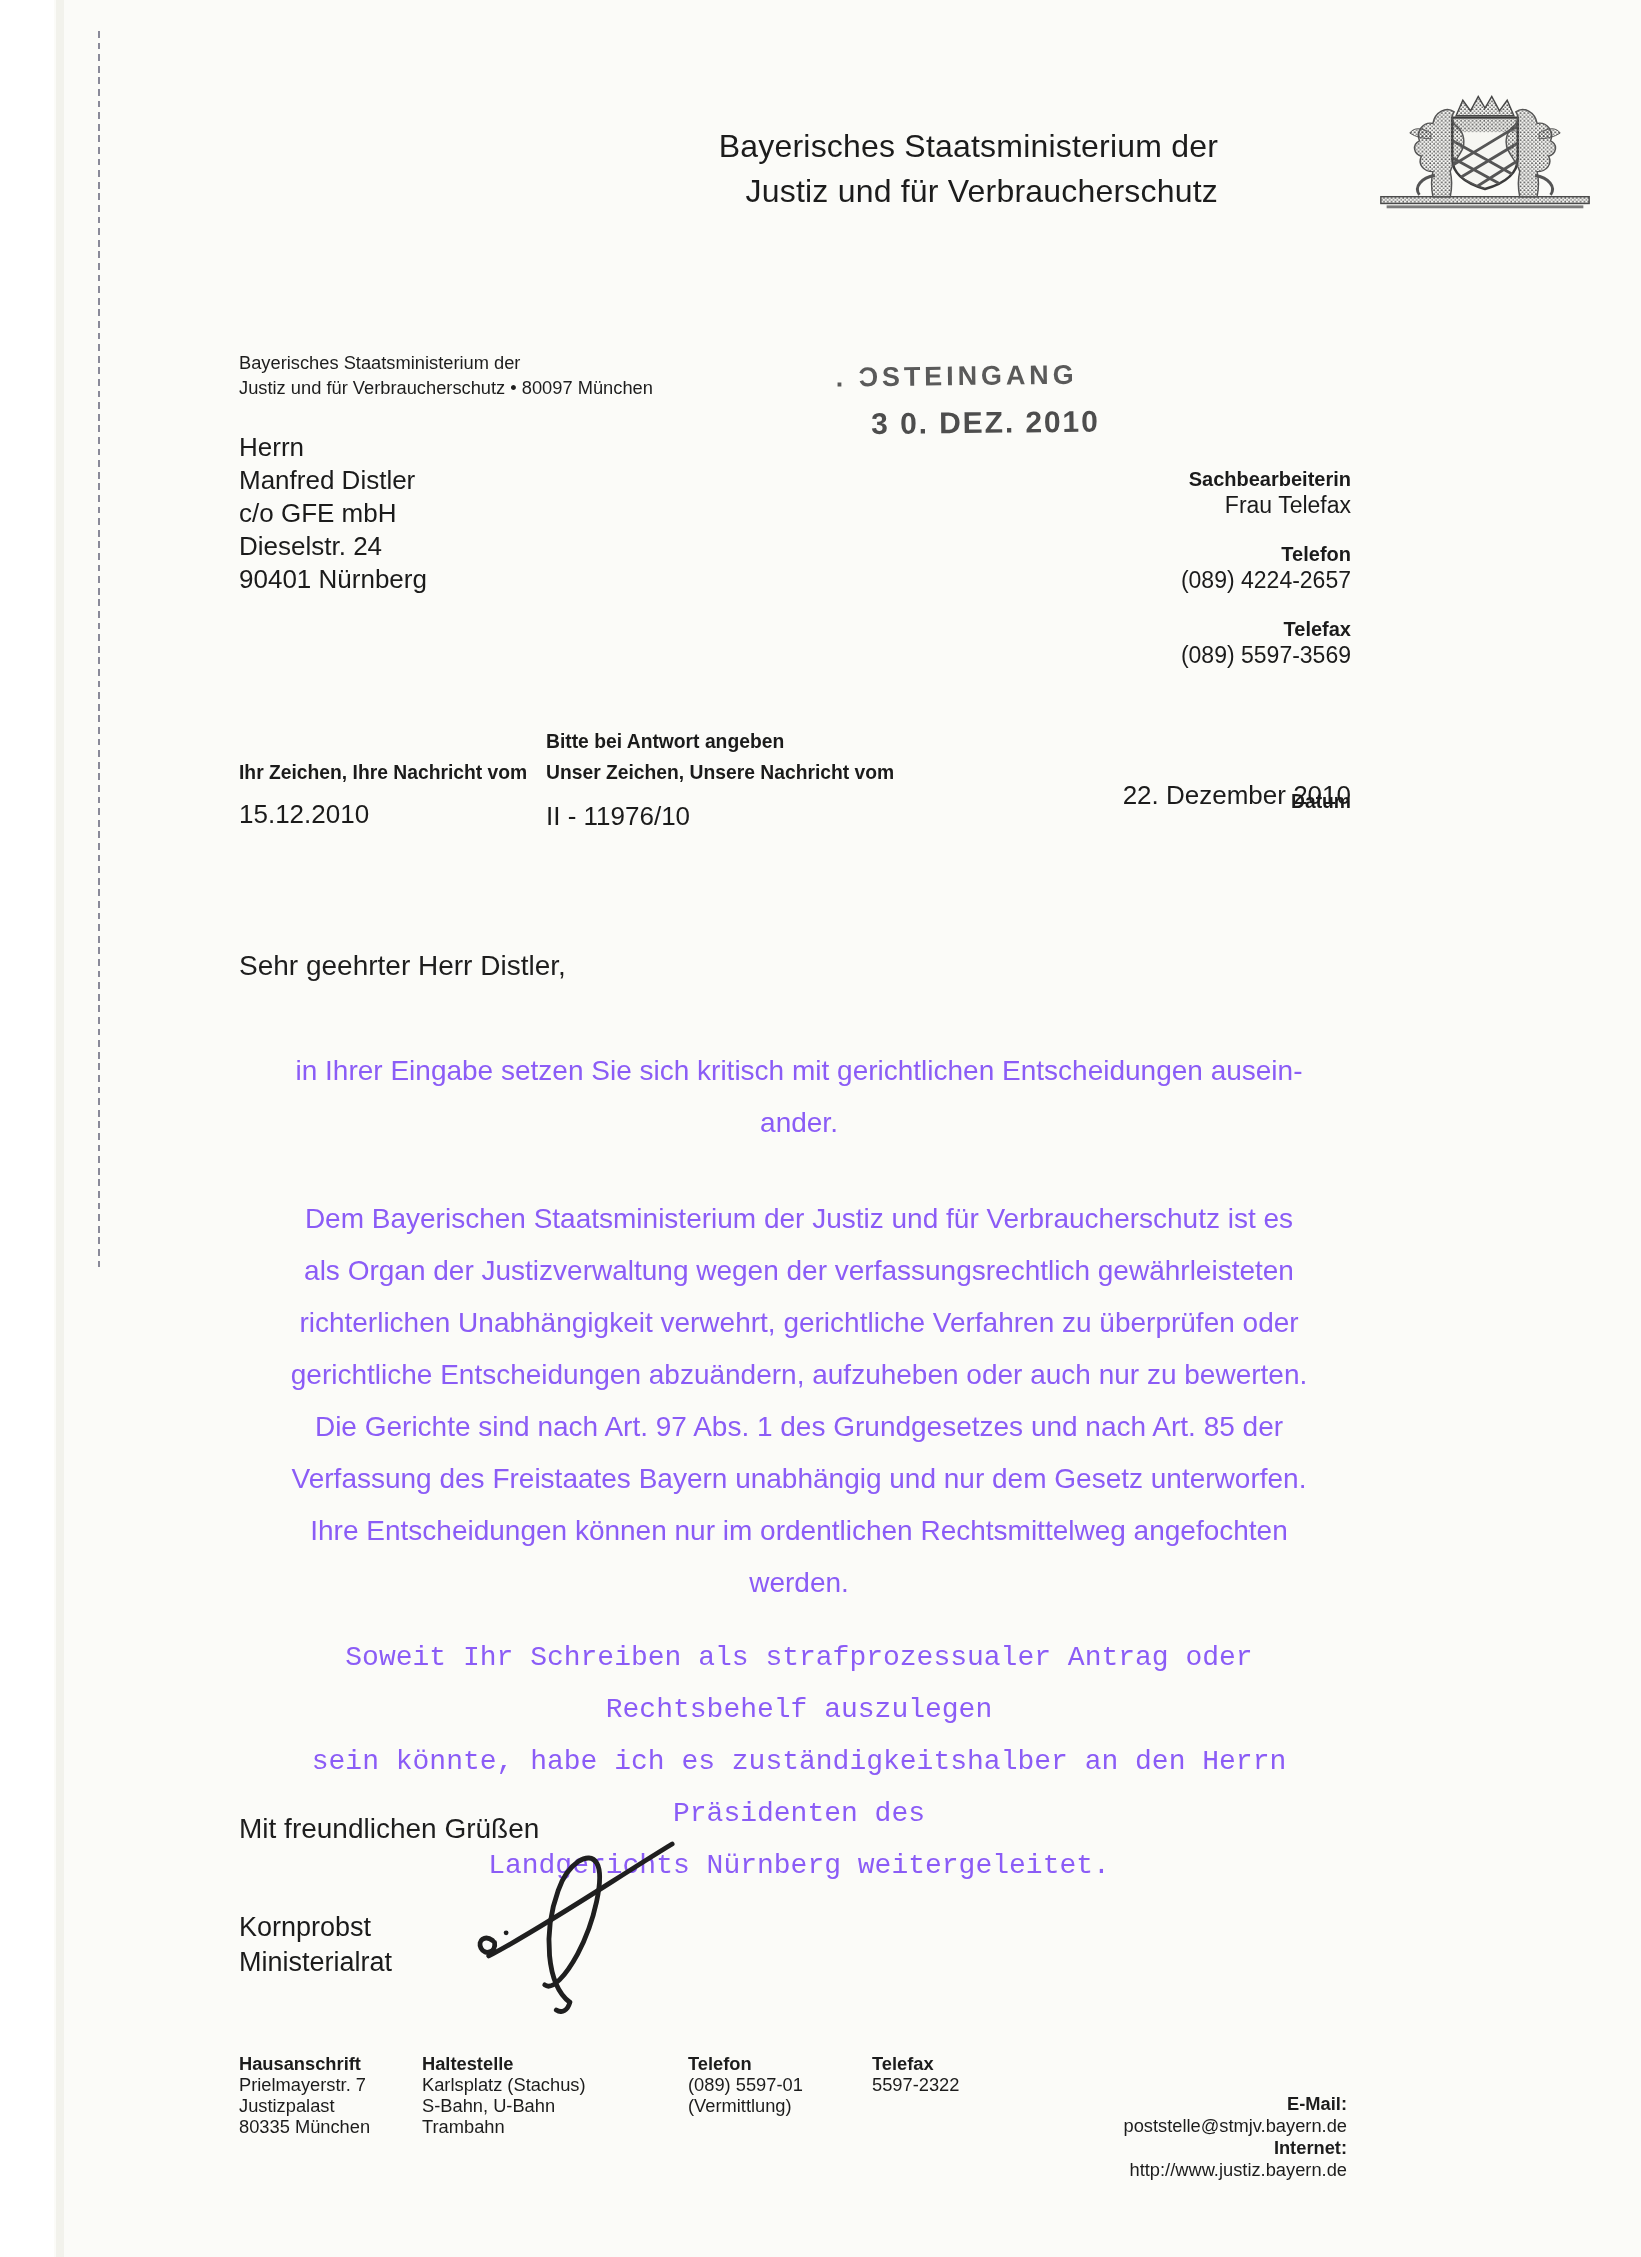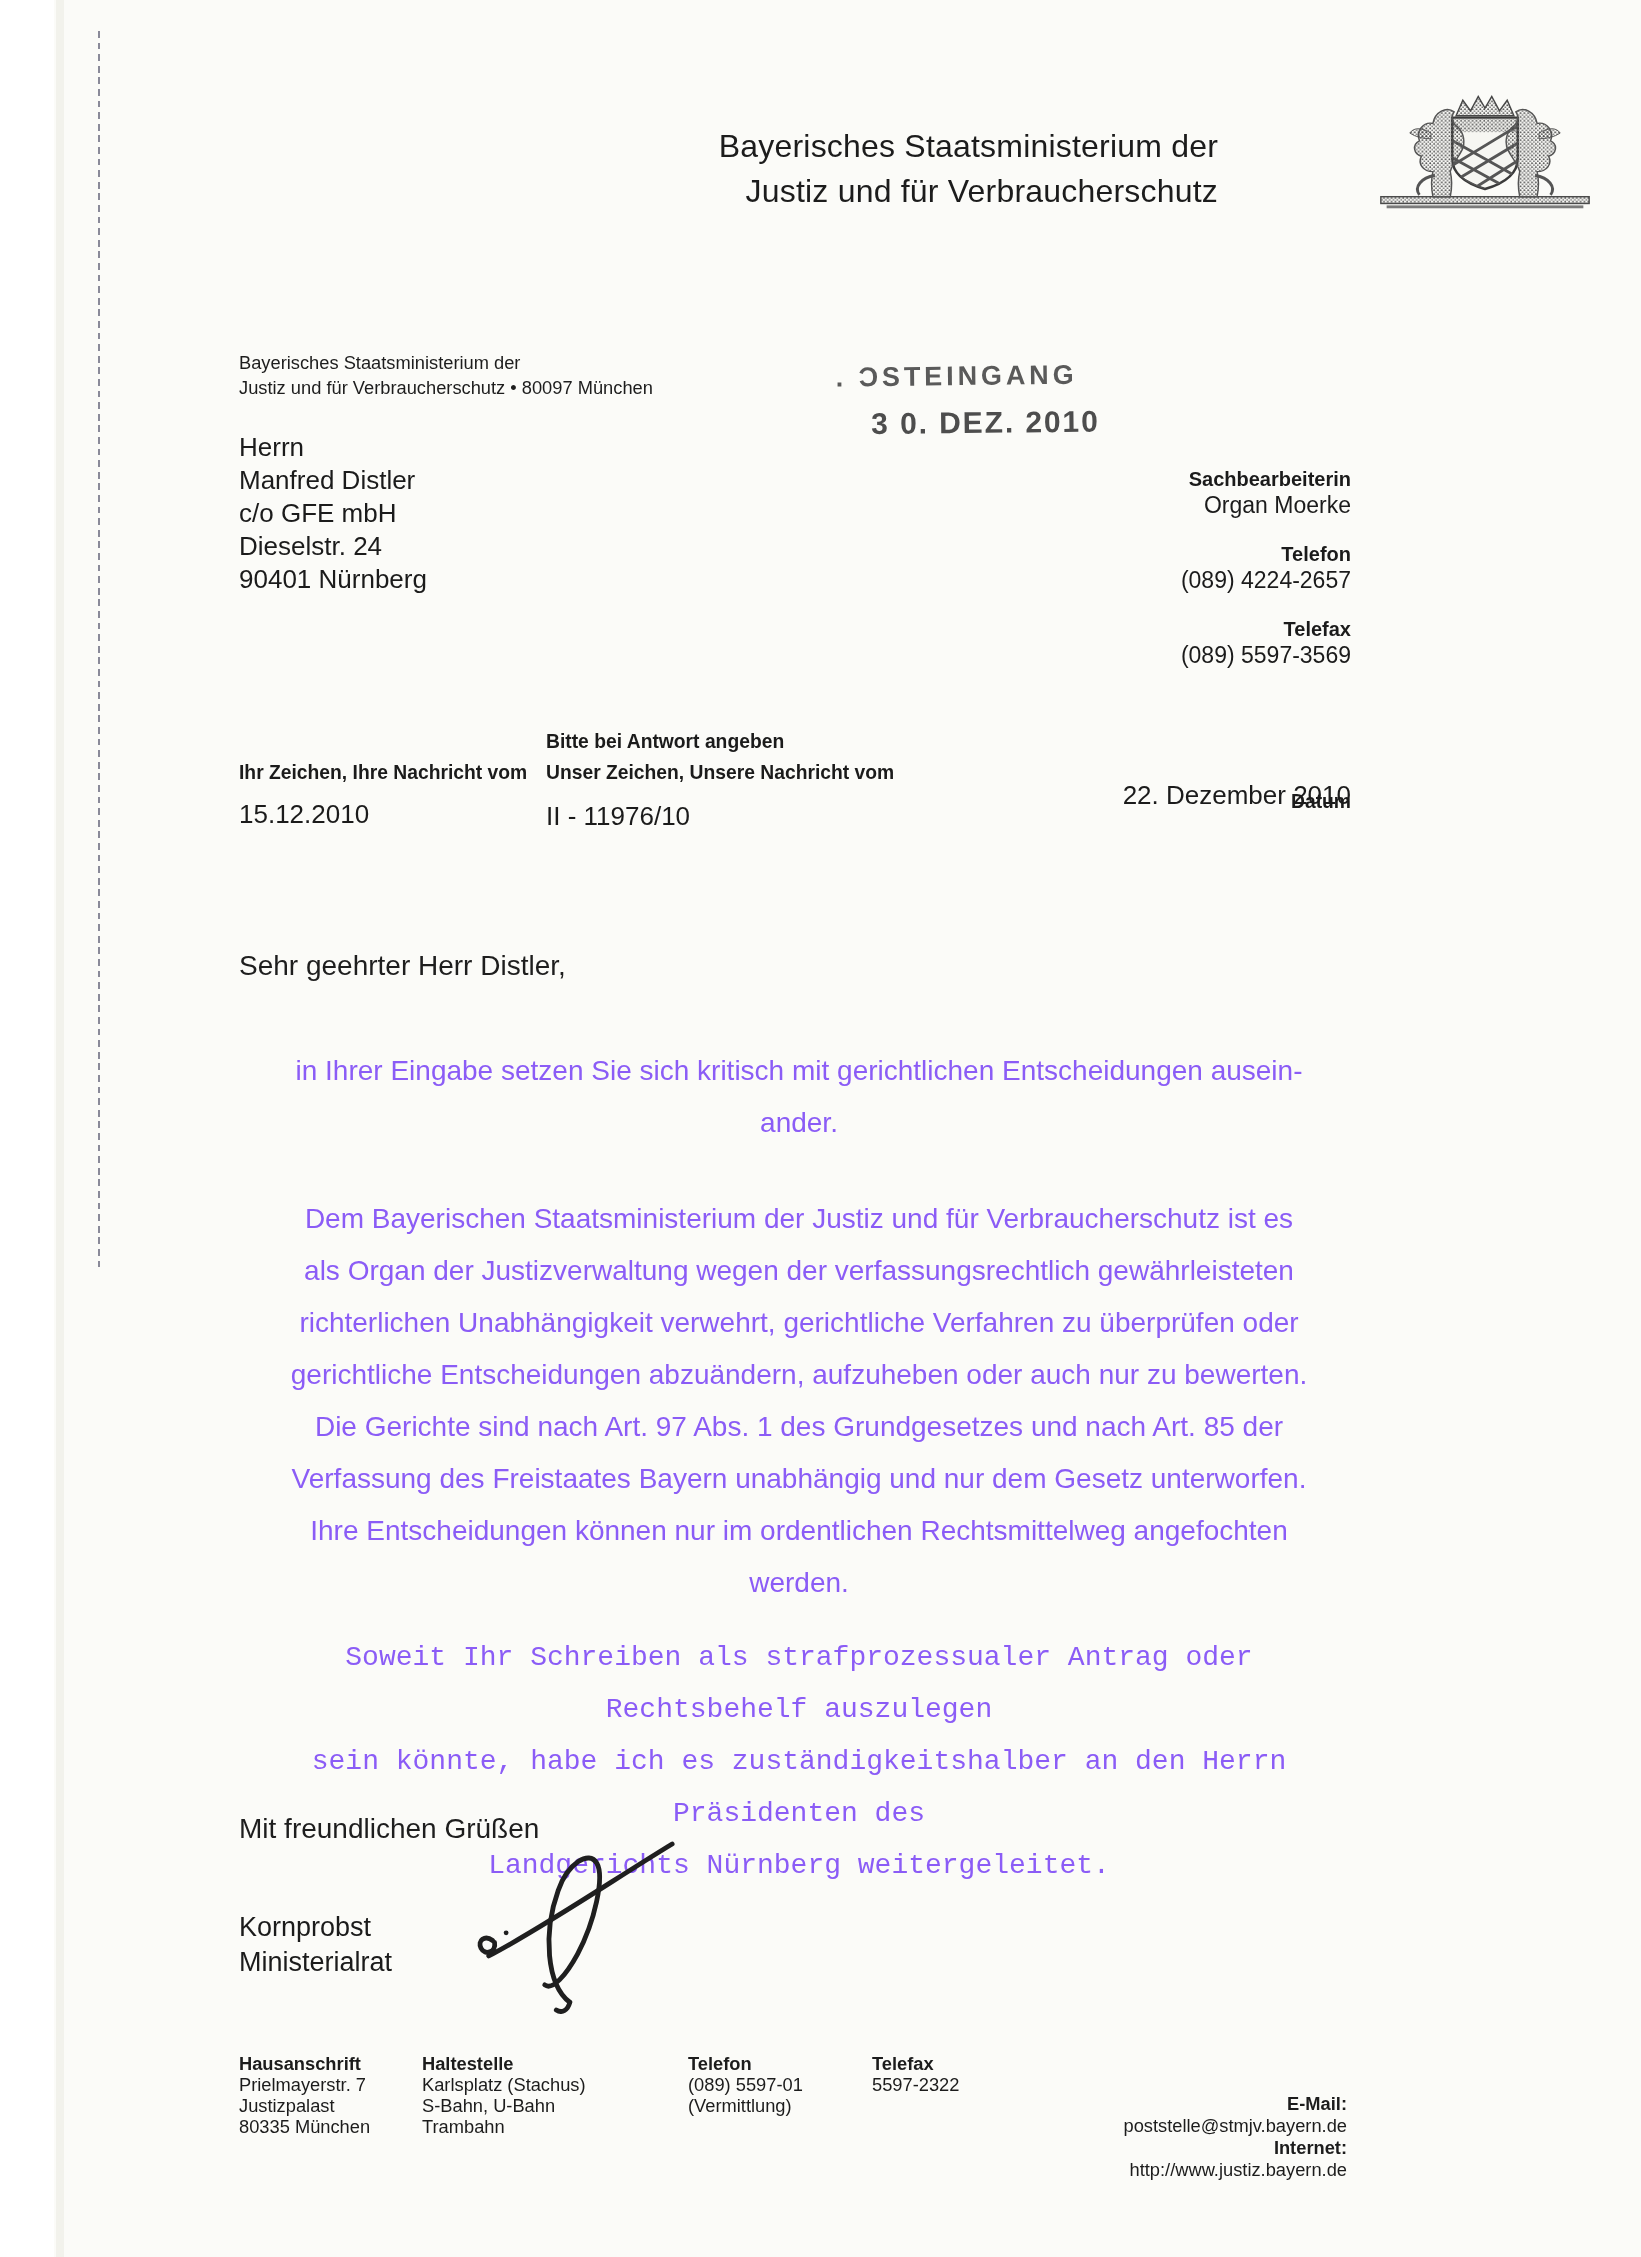--- a/index.html
+++ b/index.html
@@ -128,21 +128,21 @@
     <div>Herrn</div>
     <div>Manfred Distler</div>
     <div>c/o GFE mbH</div>
     <div>Dieselstr. 24</div>
     <div>90401 Nürnberg</div>
   </div>
 
   <div class="abs contact">
     <div class="grp">
       <div class="lbl">Sachbearbeiterin</div>
-      <div class="val">Organ Moerke</div>
+      <div class="val">Frau Telefax</div>
     </div>
     <div class="grp">
       <div class="lbl">Telefon</div>
       <div class="val">(089) 4224-2657</div>
     </div>
     <div class="grp">
       <div class="lbl">Telefax</div>
       <div class="val">(089) 5597-3569</div>
     </div>
   </div>

